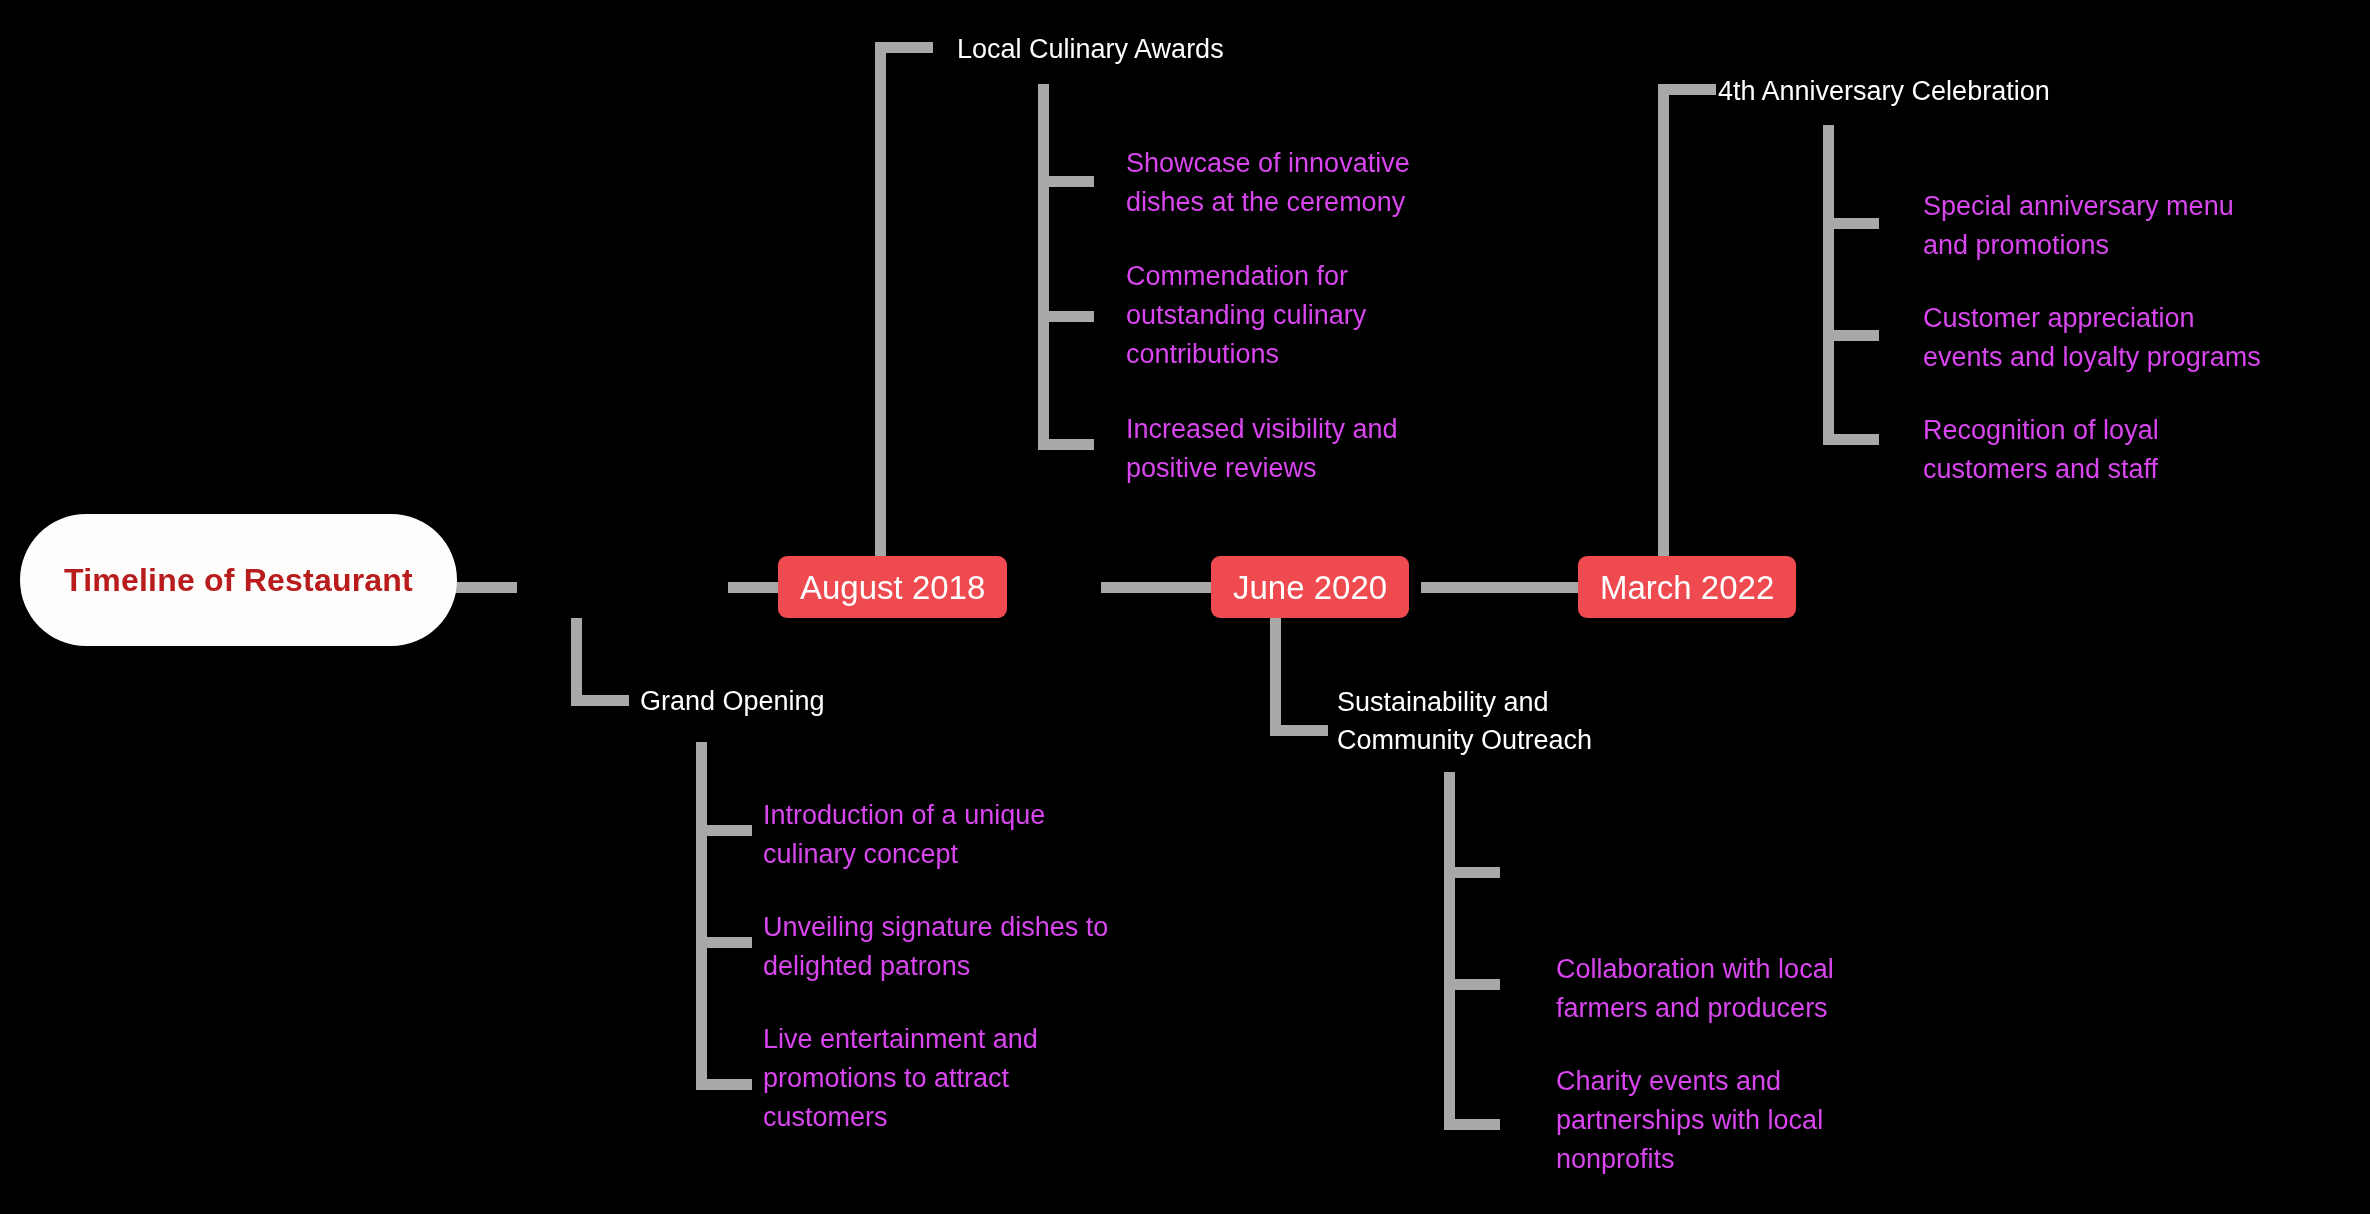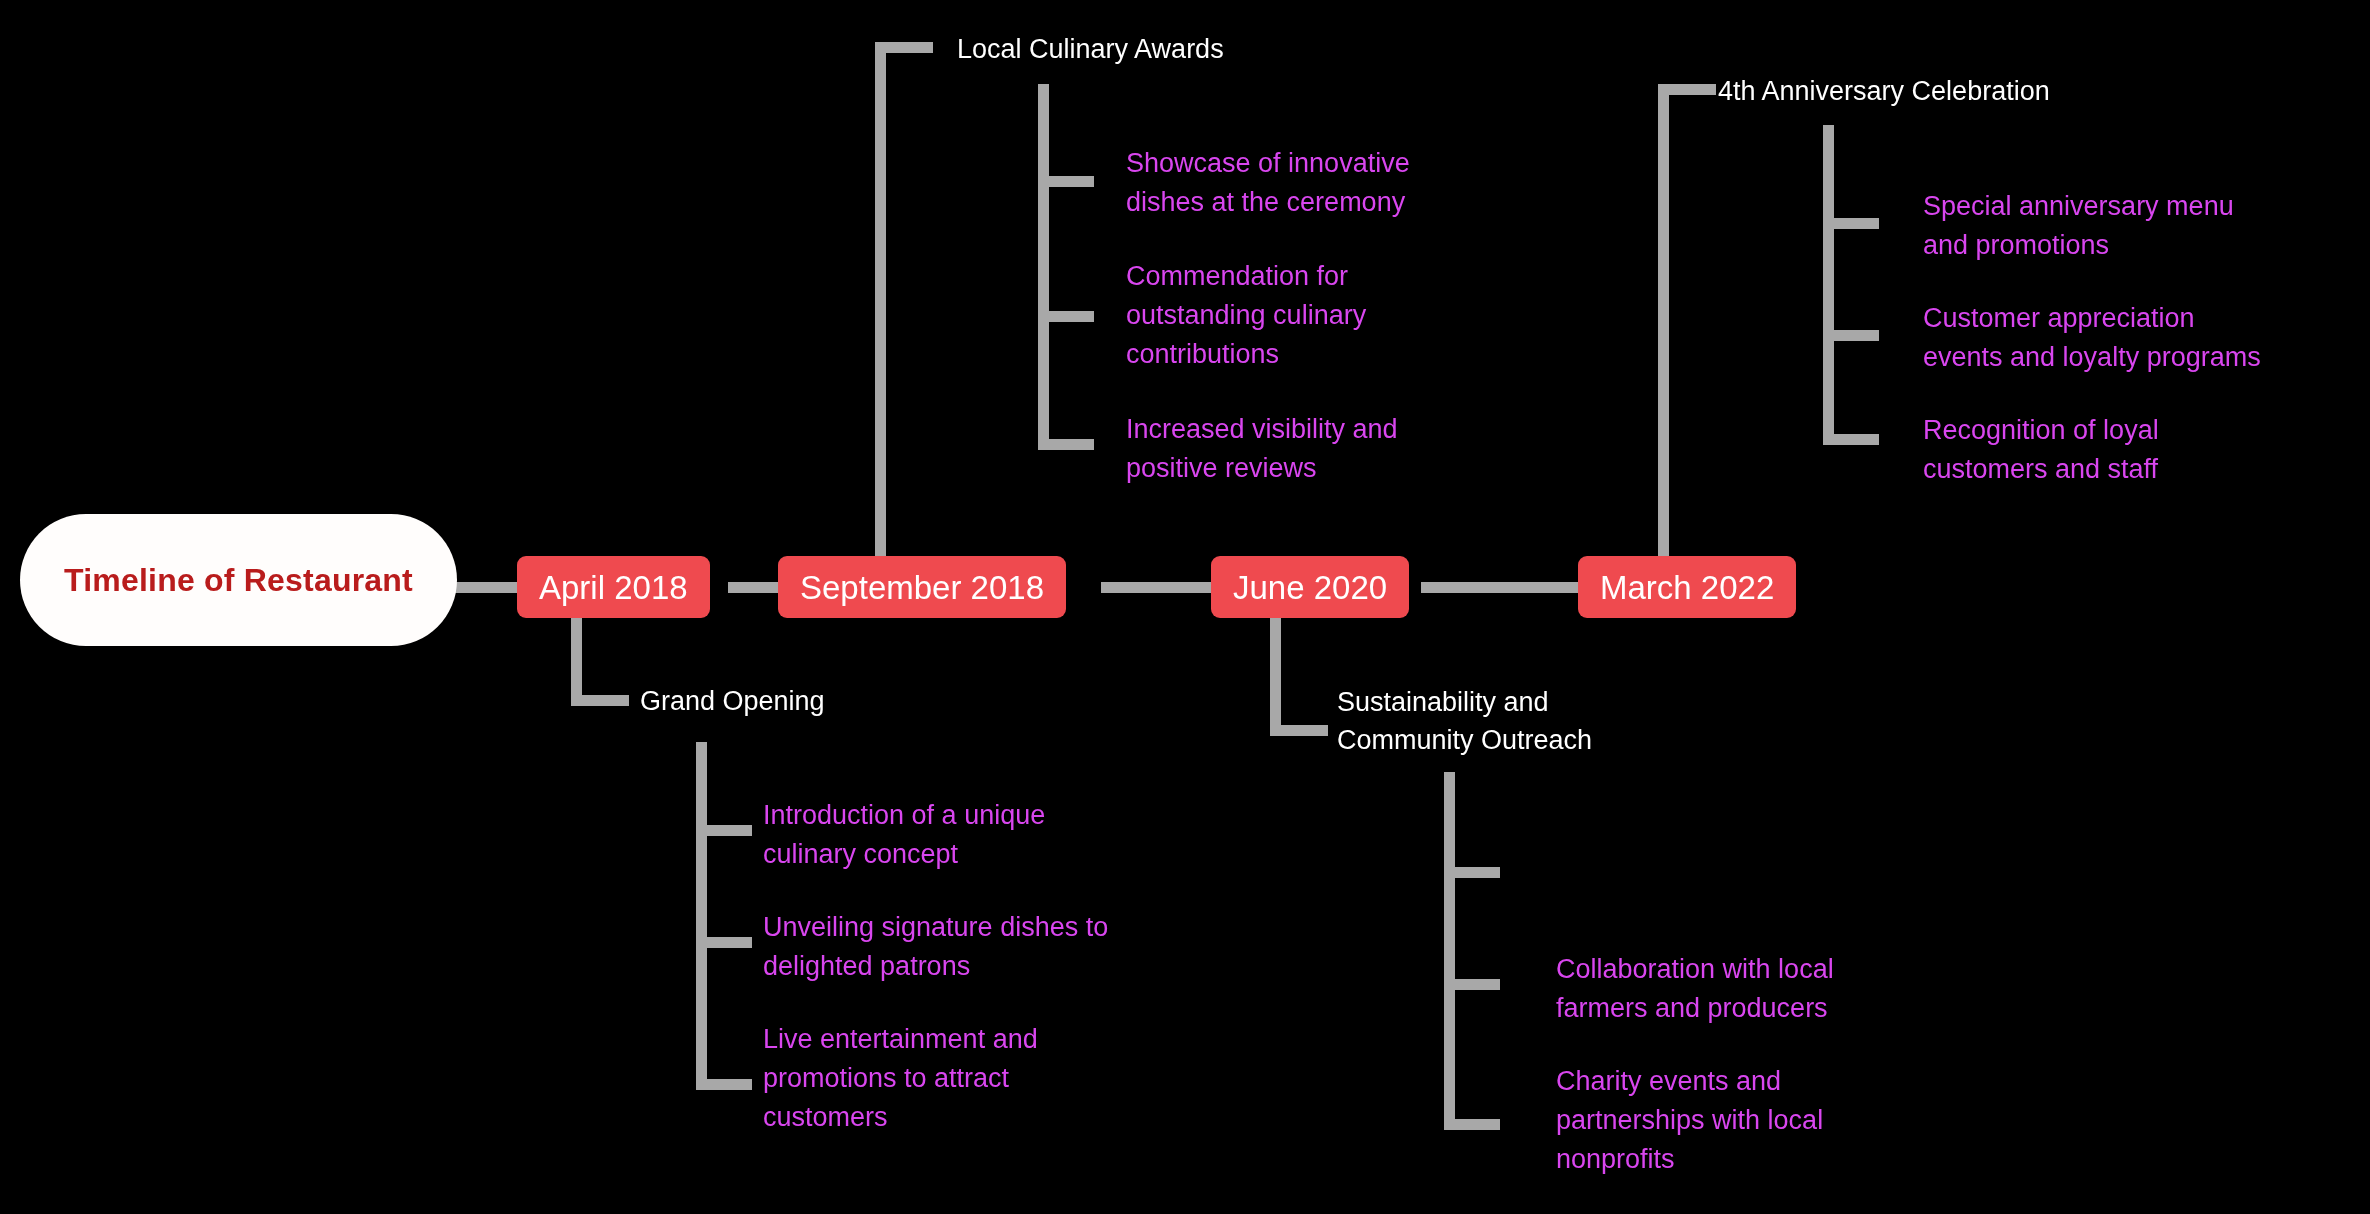--- a/index.html
+++ b/index.html
@@ -92,25 +92,22 @@
   <div class="conn" style="left:455px; top:582px; width:62px; height:11px;"></div>
   <div class="conn" style="left:728px; top:582px; width:50px; height:11px;"></div>
   <div class="conn" style="left:1101px; top:582px; width:110px; height:11px;"></div>
   <div class="conn" style="left:1421px; top:582px; width:157px; height:11px;"></div>
 
   <div id="root-node">
     <div class="root-label">Timeline of
 Restaurant</div>
   </div>
 
-  <div class="era-node" style="left:517px; top:556px;">
-    <span>April 2018</span>
-  </div>
   <div class="era-node" style="left:778px; top:556px;">
-    <span>September 2018</span>
+    <span>August 2018</span>
   </div>
   <div class="era-node" style="left:1211px; top:556px;">
     <span>June 2020</span>
   </div>
   <div class="era-node" style="left:1578px; top:556px;">
     <span>March 2022</span>
   </div>
 
   <div class="conn" style="left:571px; top:618px; width:11px; height:88px;"></div>
   <div class="conn" style="left:571px; top:695px; width:58px; height:11px;"></div>

